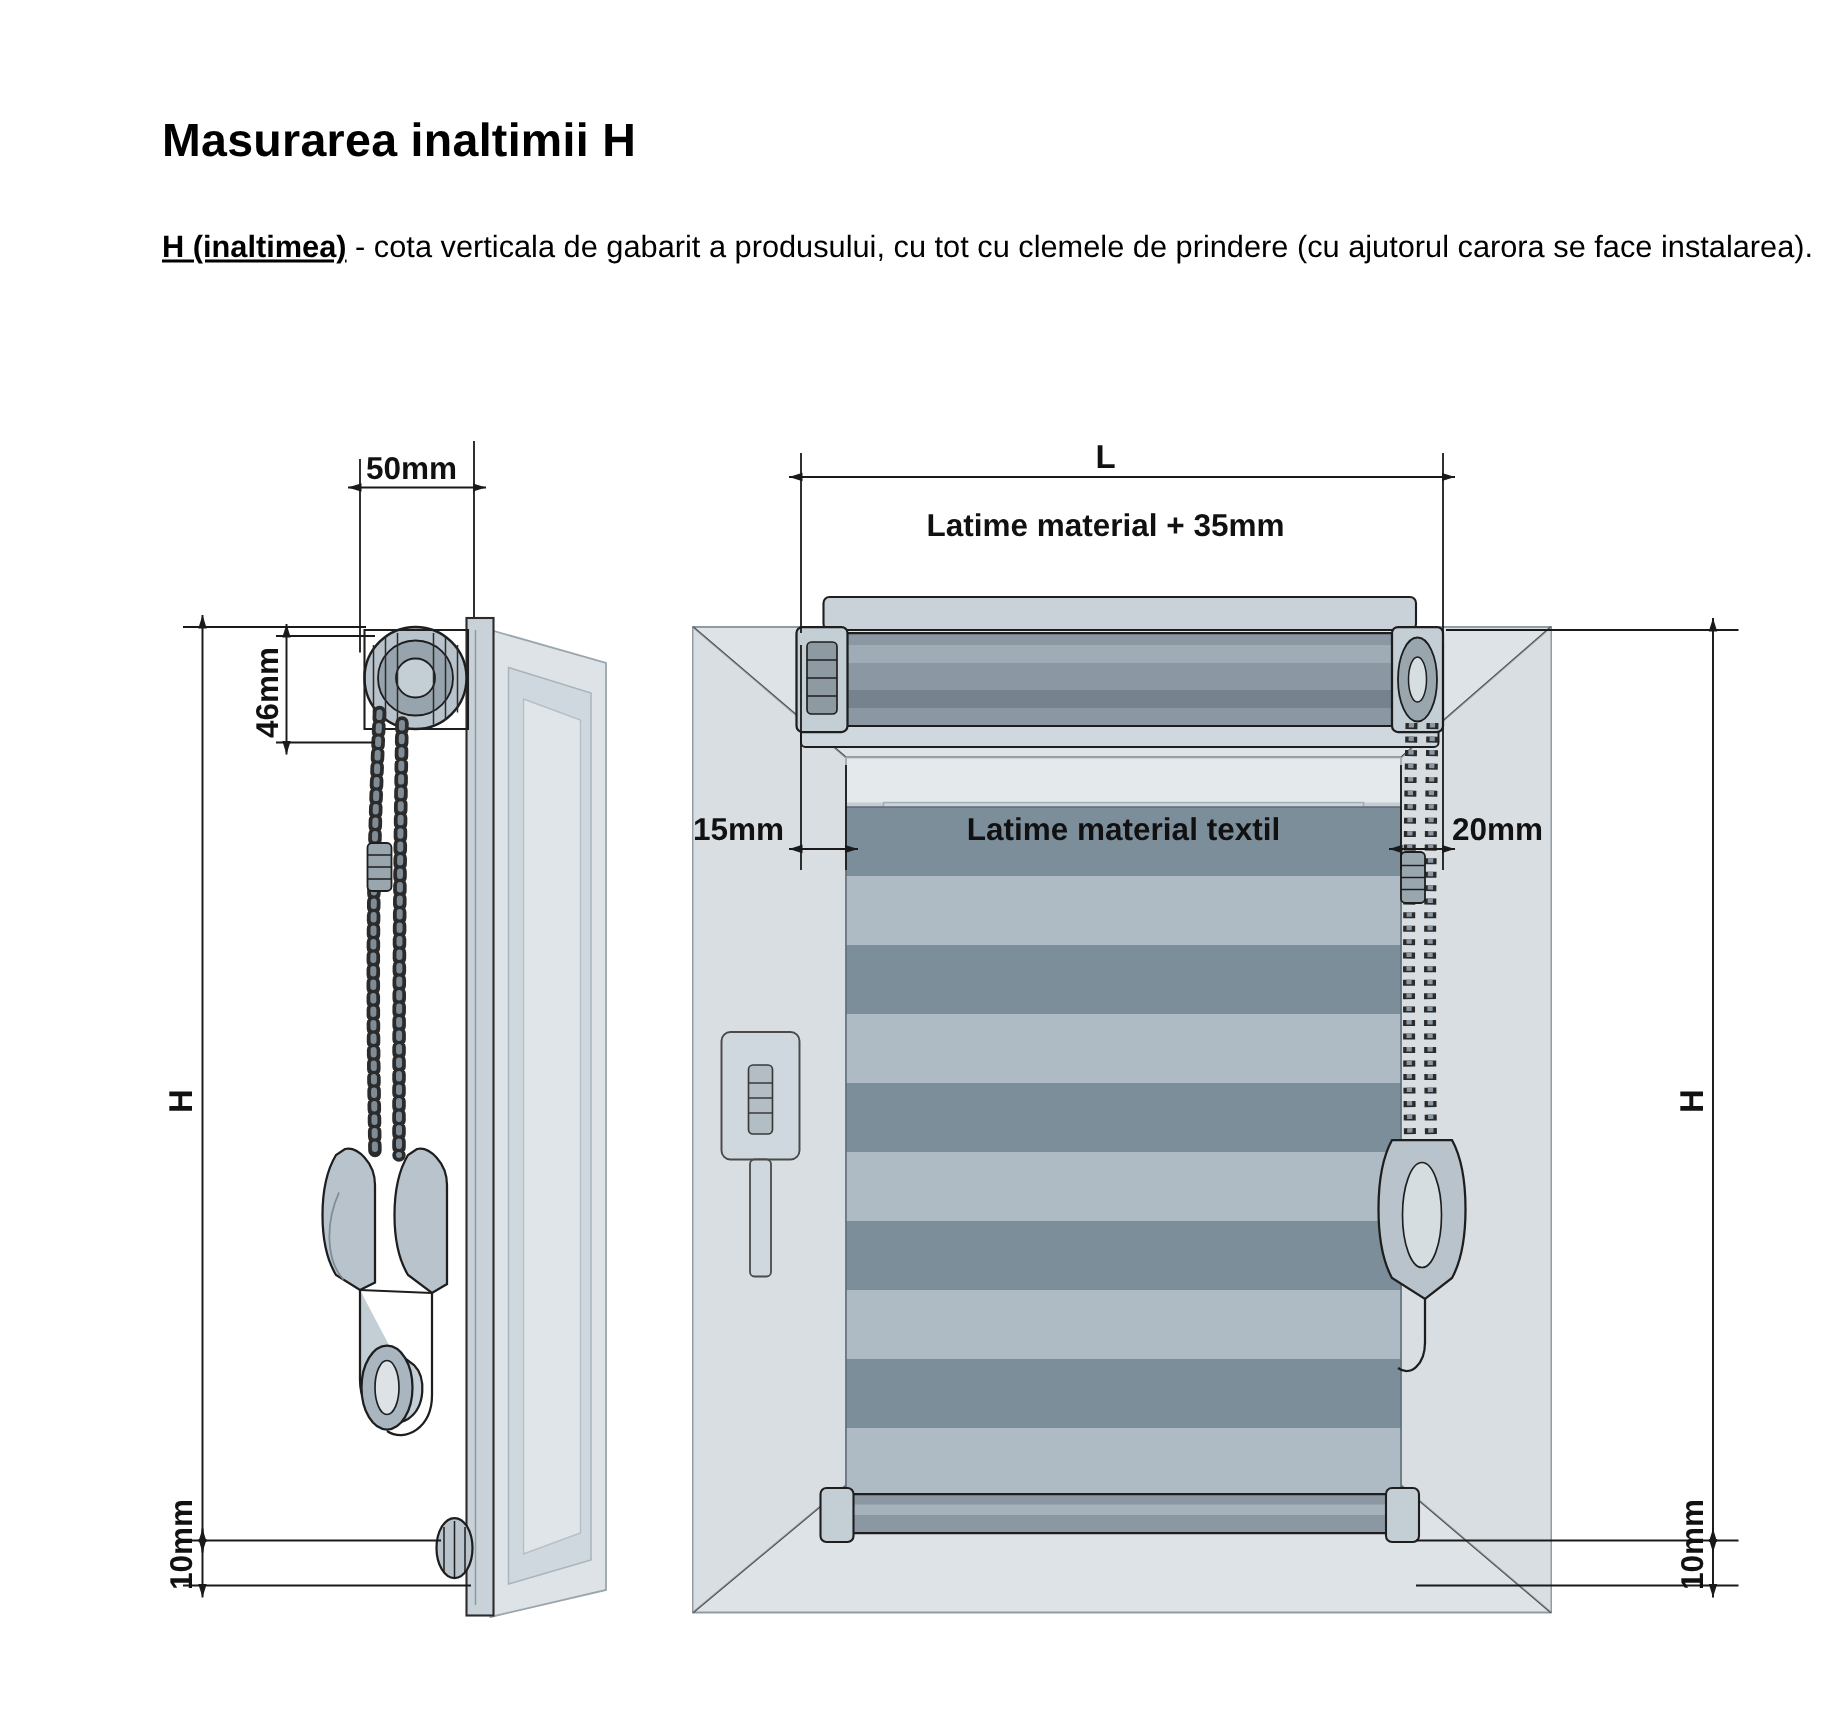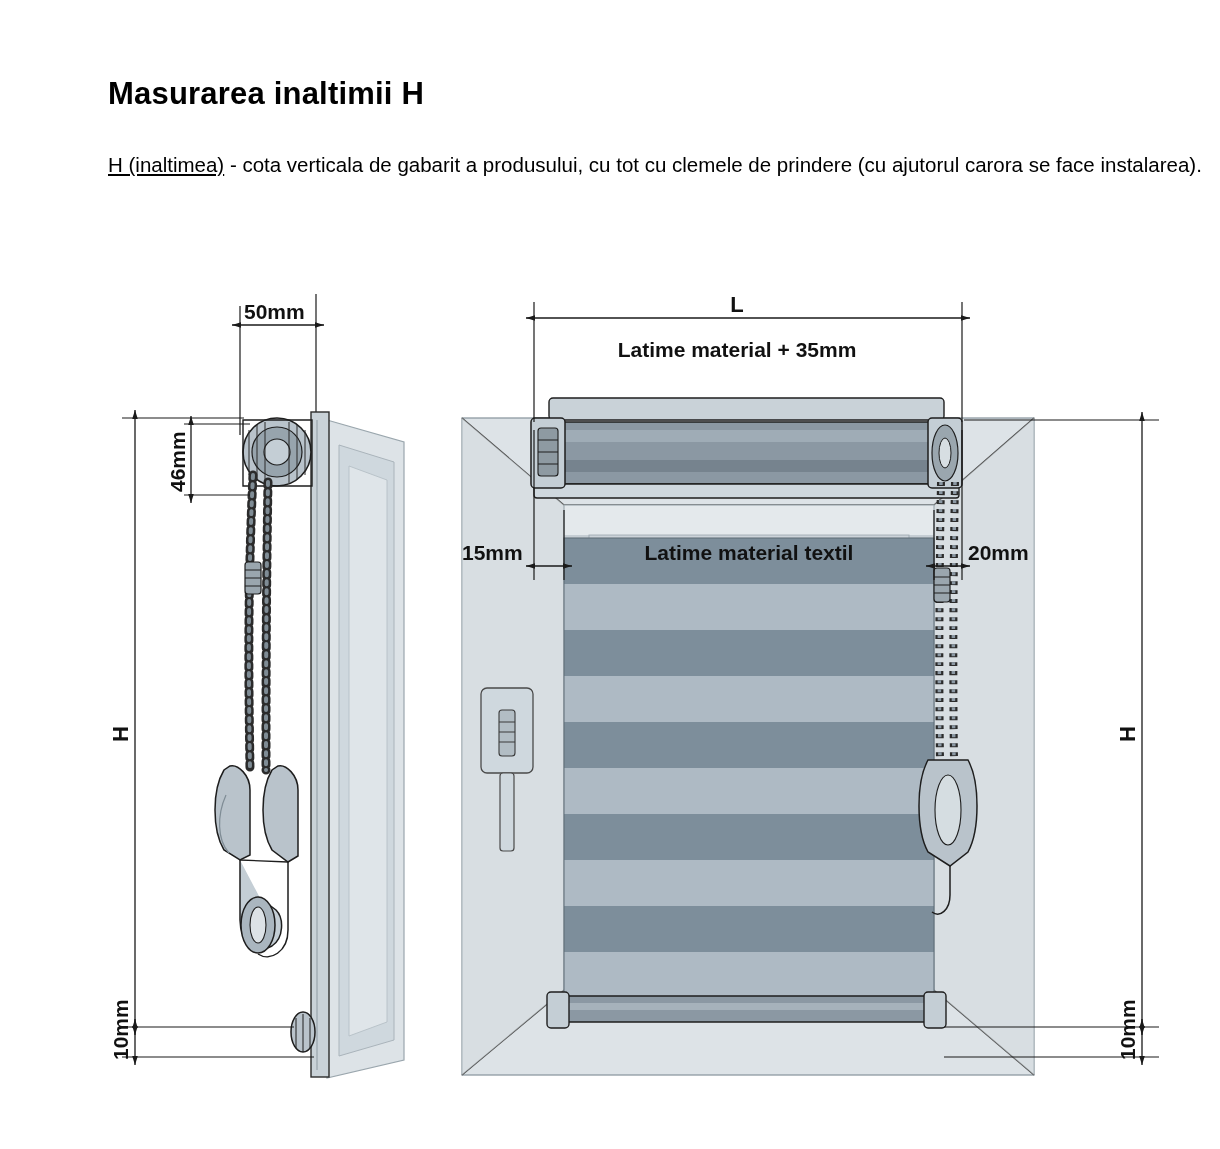--- a/index.html
+++ b/index.html
@@ -31,21 +31,21 @@
   }
   .body-text {
     position: absolute;
     left: 64px;
     top: 148px;
     width: 1120px;
     font-size: 20.5px;
     line-height: 1.65;
   }
   .body-text .lead {
-    font-weight: normal;
+    font-weight: bold;
   }
   .body-text .underline {
     text-decoration: underline;
   }
   .diagram {
     position: absolute;
     left: 0;
     top: 270px;
     width: 1220px;
     height: 830px;

